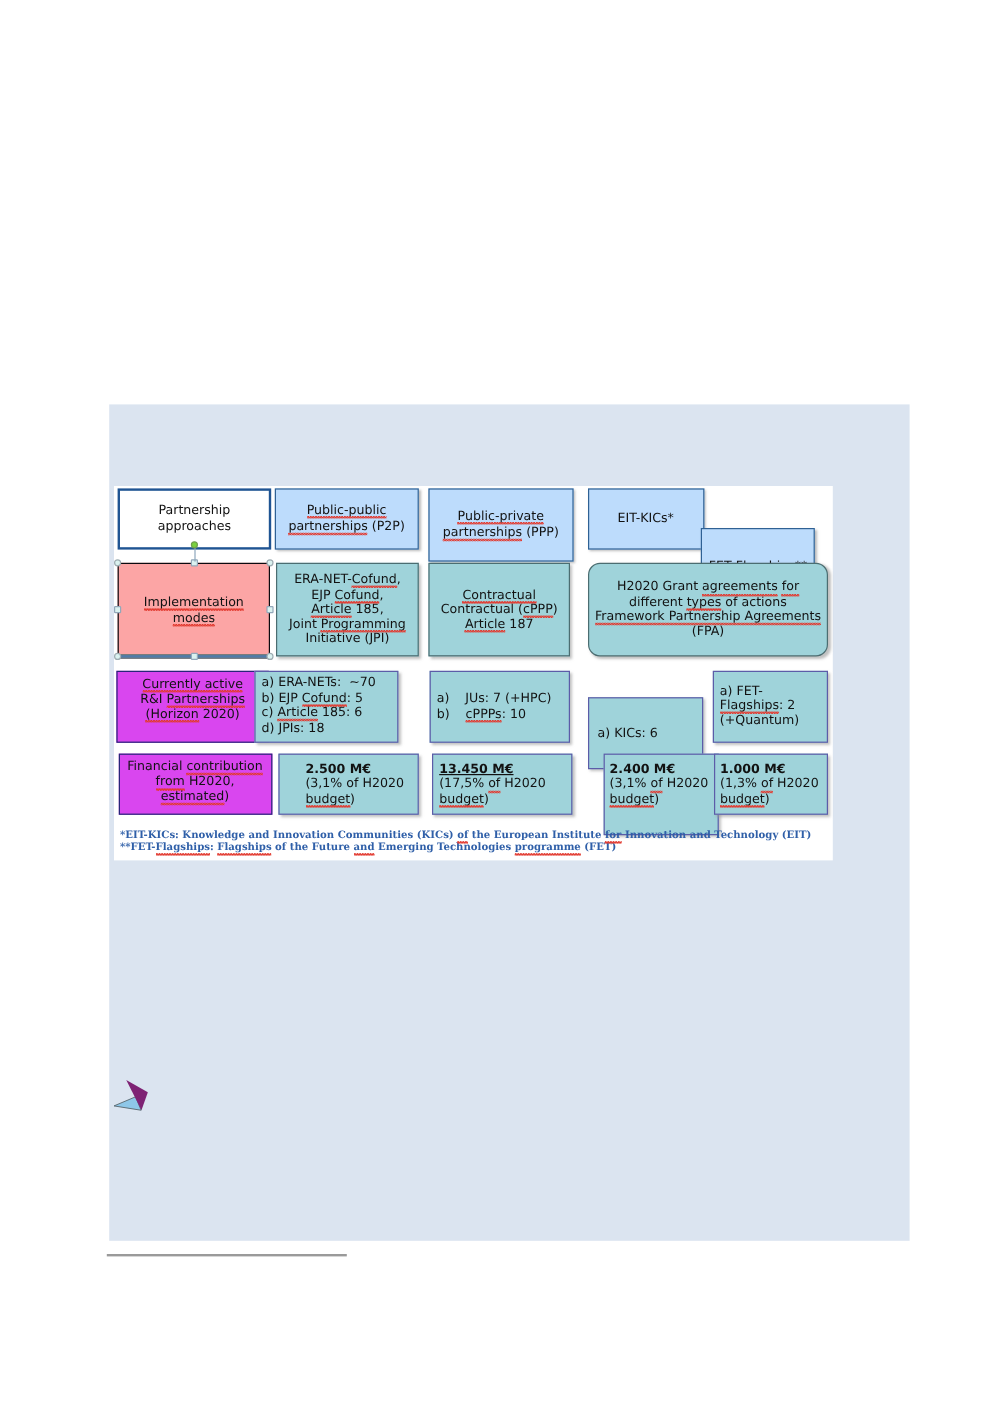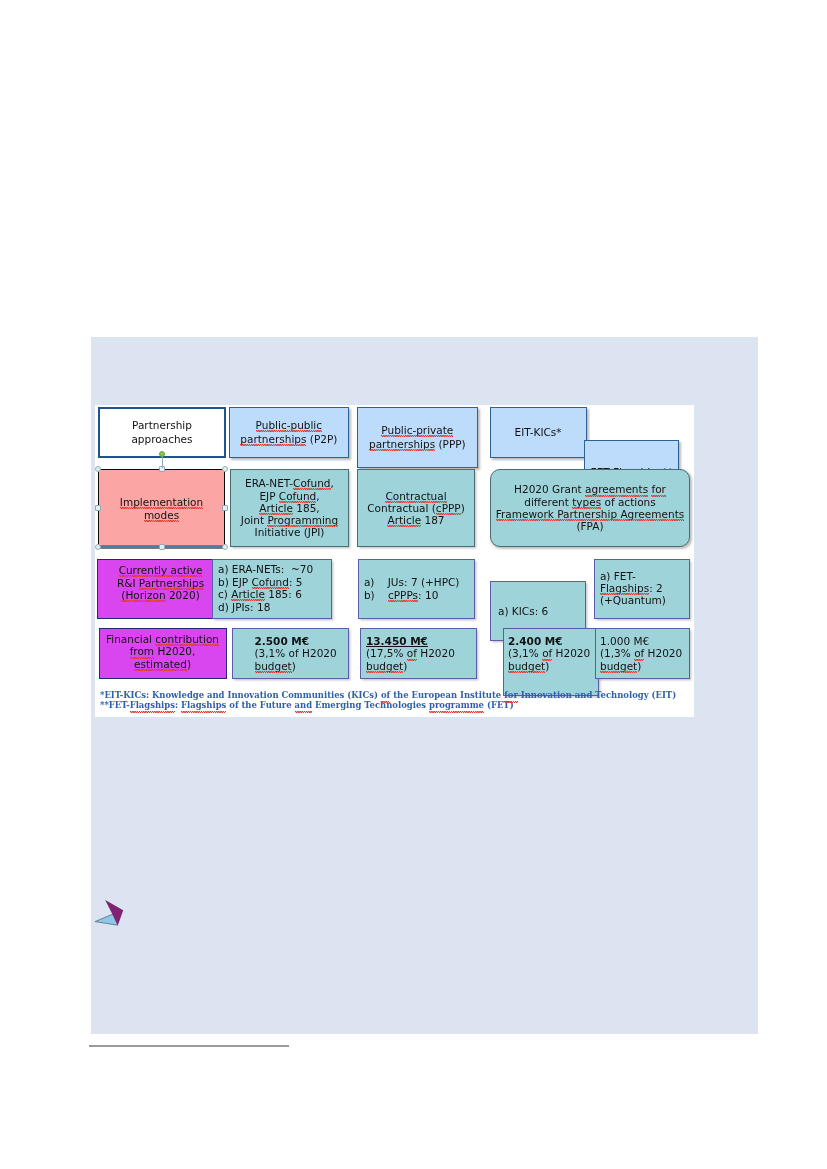--- a/index.html
+++ b/index.html
@@ -145,21 +145,21 @@
       <span class="ln"><span style="font-weight: bold; text-decoration: underline;">13.450 M€</span></span>
       <span class="ln"><span>(17,5% </span><span class="sq">of</span><span> H2020</span></span>
       <span class="ln"><span class="sq">budget</span><span>)</span></span>
     </div>
     <div class="bx b-teal-nv left top" style="left: 491px; top: 627.5px; width: 95.5px; height: 68px; padding-left: 4px; padding-top: 6px; line-height: 12.9px; margin-left: 12px;">
       <span class="ln"><span style="font-weight: bold;">2.400 M€</span></span>
       <span class="ln"><span>(3,1% </span><span class="sq">of</span><span> H2020</span></span>
       <span class="ln"><span class="sq">budget</span><span>)</span></span>
     </div>
     <div class="bx b-teal-nv left top" style="left: 595px; top: 627.5px; width: 95px; height: 51px; padding-left: 4px; padding-top: 6px; line-height: 12.9px;">
-      <span class="ln"><span style="font-weight: normal;">1.000 M€</span></span>
+      <span class="ln"><span style="font-weight: bold;">1.000 M€</span></span>
       <span class="ln"><span>(1,3% </span><span class="sq">of</span><span> H2020</span></span>
       <span class="ln"><span class="sq">budget</span><span>)</span></span>
     </div>
   </div>
 <div id="handles">
     <div class="selbar" style="left: 98px; top: 545.4px; width: 127px;"></div>
     <div class="hc" style="left: 95px; top: 466px;"></div>
     <div class="hc" style="left: 222px; top: 466px;"></div>
     <div class="hc" style="left: 95px; top: 543.5px;"></div>
     <div class="hc" style="left: 222px; top: 543.5px;"></div>

